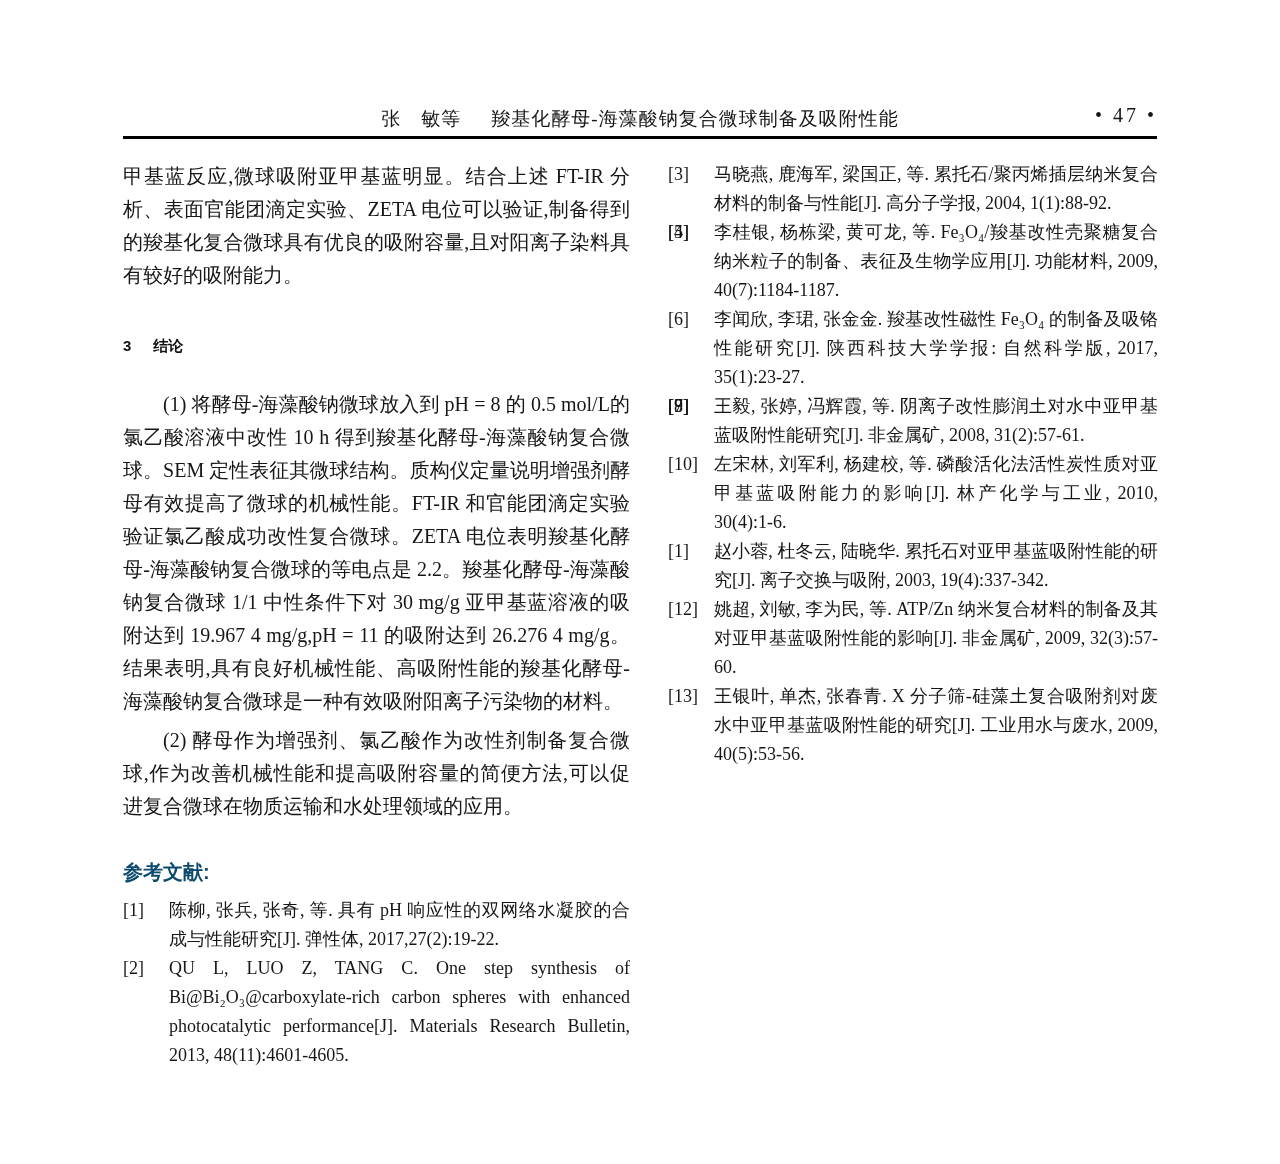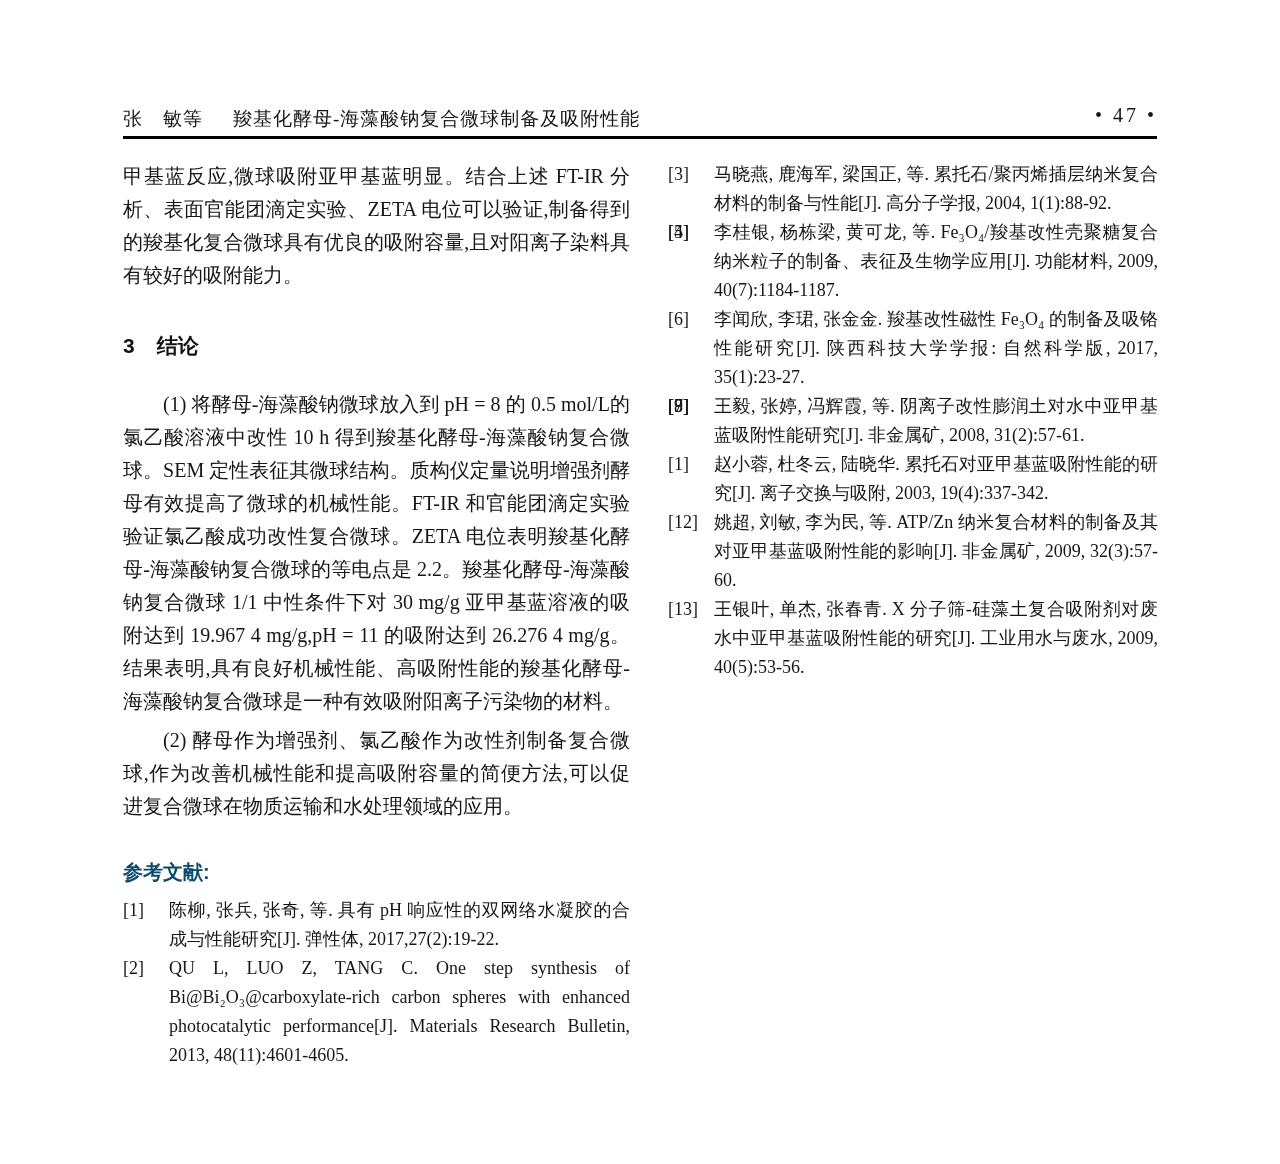--- a/index.html
+++ b/index.html
@@ -7,21 +7,21 @@
     width: 1280px; height: 1164px;
     background: #ffffff;
     font-family: "Liberation Serif", "DejaVu Serif", serif;
     color: #161616;
   }
   .page { position: relative; width: 1280px; height: 1164px; overflow: hidden; background: #ffffff; }
 
   
   .running-head {
     position: absolute; top: 106px; left: 123px; width: 1034px;
-    font-size: 19px; white-space: nowrap;
+    text-align: center; font-size: 19px; white-space: nowrap;
   }
   .running-head .authors { letter-spacing: 1px; }
   .running-head .title { margin-left: 30px; letter-spacing: 1px; }
   .page-number {
     position: absolute; top: 104px; right: 123px;
     font-size: 20px; font-weight: normal; letter-spacing: 3px; white-space: nowrap;
   }
   .head-rule {
     position: absolute; top: 136px; left: 123px; width: 1034px; height: 3px;
     background: #000;
@@ -33,21 +33,21 @@
   .col-right { left: 668px; width: 490px; }
 
   
   p.body {
     margin: 0; font-size: 20px; line-height: 33px;
     text-align: justify; text-justify: inter-ideograph; font-family: Liberation Serif, serif;
   }
   p.indent { text-indent: 2em; margin-top: 28px; }
 
   h2.section {
-    margin: 40px 0 10px 0; font-size: 21px; line-height: 28px;
+    margin: 40px 0 10px 0; font-size: 15px; line-height: 28px;
     font-family: "Liberation Sans", "DejaVu Sans", sans-serif;
     font-weight: bold; color: #111;
   }
   h2.section .sec-no { margin-right: 22px; }
 
   h3.refs-heading {
     margin: 34px 0 0 0; font-size: 20px; line-height: 30px;
     font-family: "Liberation Sans", "DejaVu Sans", sans-serif;
     font-weight: bold; color: #0c4a6e;
   }
@@ -117,20 +117,24 @@
         <span class="ref-label">[7]</span>
       </div>
       <div class="ref">
         <span class="ref-label">[8]</span>
       </div>
       <div class="ref">
         <span class="ref-label">[9]</span>
         <span class="ref-text">王毅, 张婷, 冯辉霞, 等. 阴离子改性膨润土对水中亚甲基蓝吸附性能研究[J]. 非金属矿, 2008, 31(2):57-61.</span>
       </div>
       <div class="ref">
+        <span class="ref-label">[10]</span>
+        <span class="ref-text">左宋林, 刘军利, 杨建校, 等. 磷酸活化法活性炭性质对亚甲基蓝吸附能力的影响[J]. 林产化学与工业, 2010, 30(4):1-6.</span>
+      </div>
+      <div class="ref">
         <span class="ref-label">[1]</span>
         <span class="ref-text">赵小蓉, 杜冬云, 陆晓华. 累托石对亚甲基蓝吸附性能的研究[J]. 离子交换与吸附, 2003, 19(4):337-342.</span>
       </div>
       <div class="ref">
         <span class="ref-label">[12]</span>
         <span class="ref-text">姚超, 刘敏, 李为民, 等. ATP/Zn 纳米复合材料的制备及其对亚甲基蓝吸附性能的影响[J]. 非金属矿, 2009, 32(3):57-60.</span>
       </div>
       <div class="ref">
         <span class="ref-label">[13]</span>
         <span class="ref-text">王银叶, 单杰, 张春青. X 分子筛-硅藻土复合吸附剂对废水中亚甲基蓝吸附性能的研究[J]. 工业用水与废水, 2009, 40(5):53-56.</span>

